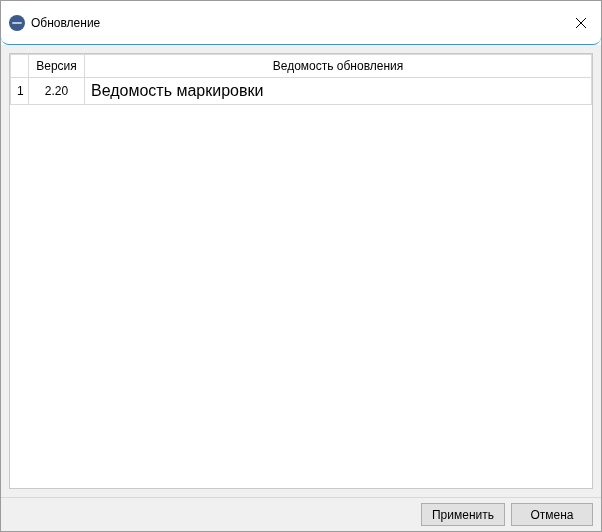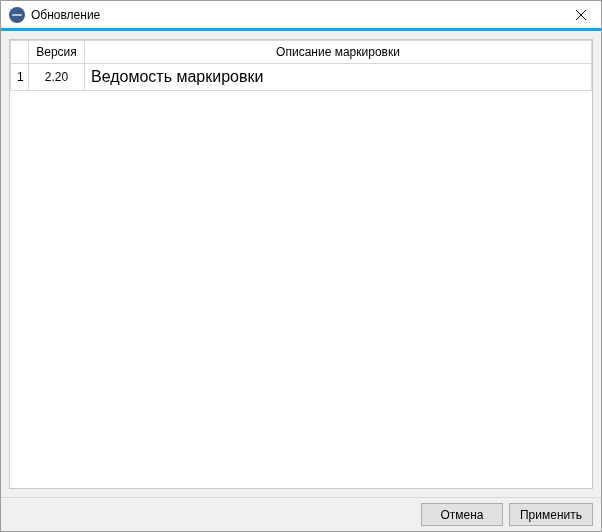--- a/index.html
+++ b/index.html
@@ -12,26 +12,27 @@
     color: #000;
   }
   .window {
     width: 602px; height: 532px;
     border: 1px solid #9b9b9b;
     display: flex;
     flex-direction: column;
     background: #fff;
   }
   .titlebar {
-    height: 30px;
+    height: 44px;
     display: flex;
     align-items: center;
     padding: 0 0 0 8px;
     background: #fff;
-    border-bottom: 3px solid #0ea5e9;
+    border-bottom: 1px solid #0ea5e9;
+    border-radius: 8px;
   }
   .titlebar .app-icon {
     width: 16px; height: 16px;
     border-radius: 50%;
     background: #3b5b8c;
     margin-right: 6px;
     position: relative;
     flex-shrink: 0;
   }
   .titlebar .app-icon::before {
@@ -148,33 +149,33 @@
       <table class="grid">
         <colgroup>
           <col class="col-rownum">
           <col class="col-version">
           <col>
         </colgroup>
         <thead>
           <tr>
             <th></th>
             <th>Версия</th>
-            <th>Описание маркировки</th>
+            <th>Ведомость обновления</th>
           </tr>
         </thead>
         <tbody>
           <tr>
             <td class="rownum">1</td>
             <td class="version">2.20</td>
             <td class="desc">Ведомость маркировки</td>
           </tr>
         </tbody>
       </table>
       <div class="grid-body-filler"></div>
     </div>
   </div>
 
   <div class="footer">
+    <button class="btn">Применить</button>
     <button class="btn">Отмена</button>
-    <button class="btn">Применить</button>
   </div>
 
 </div>
 
 </body></html>

